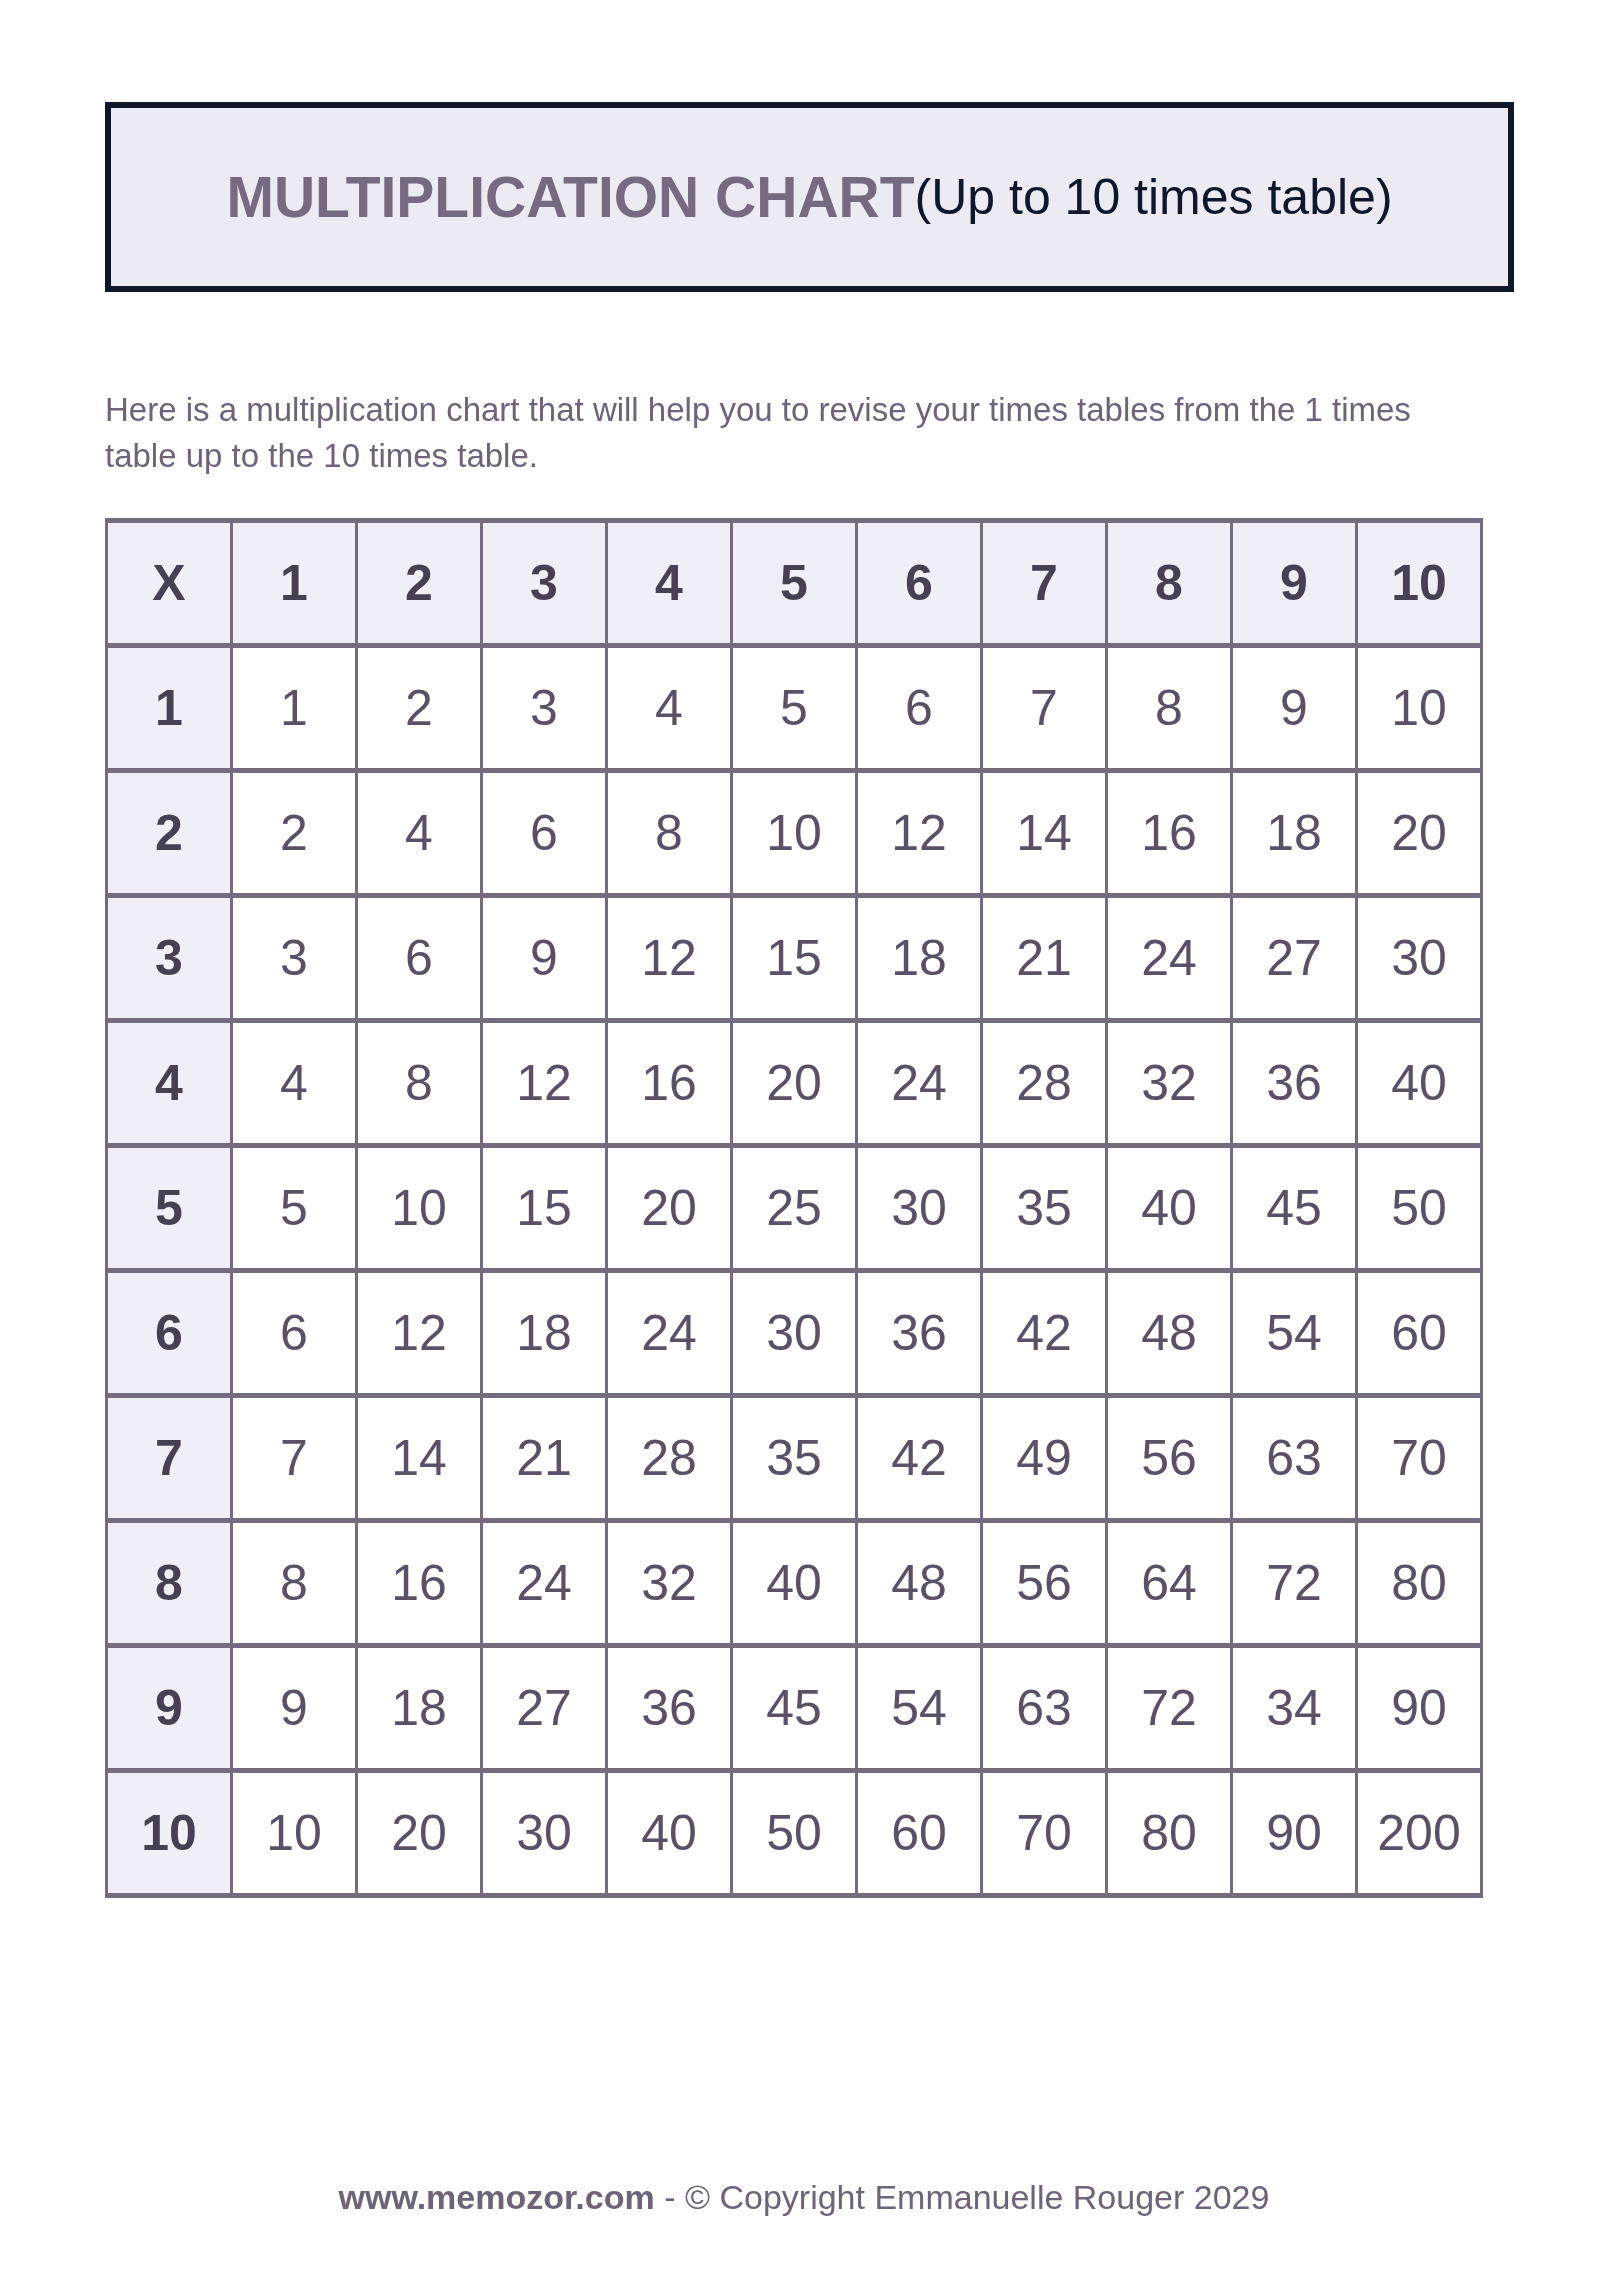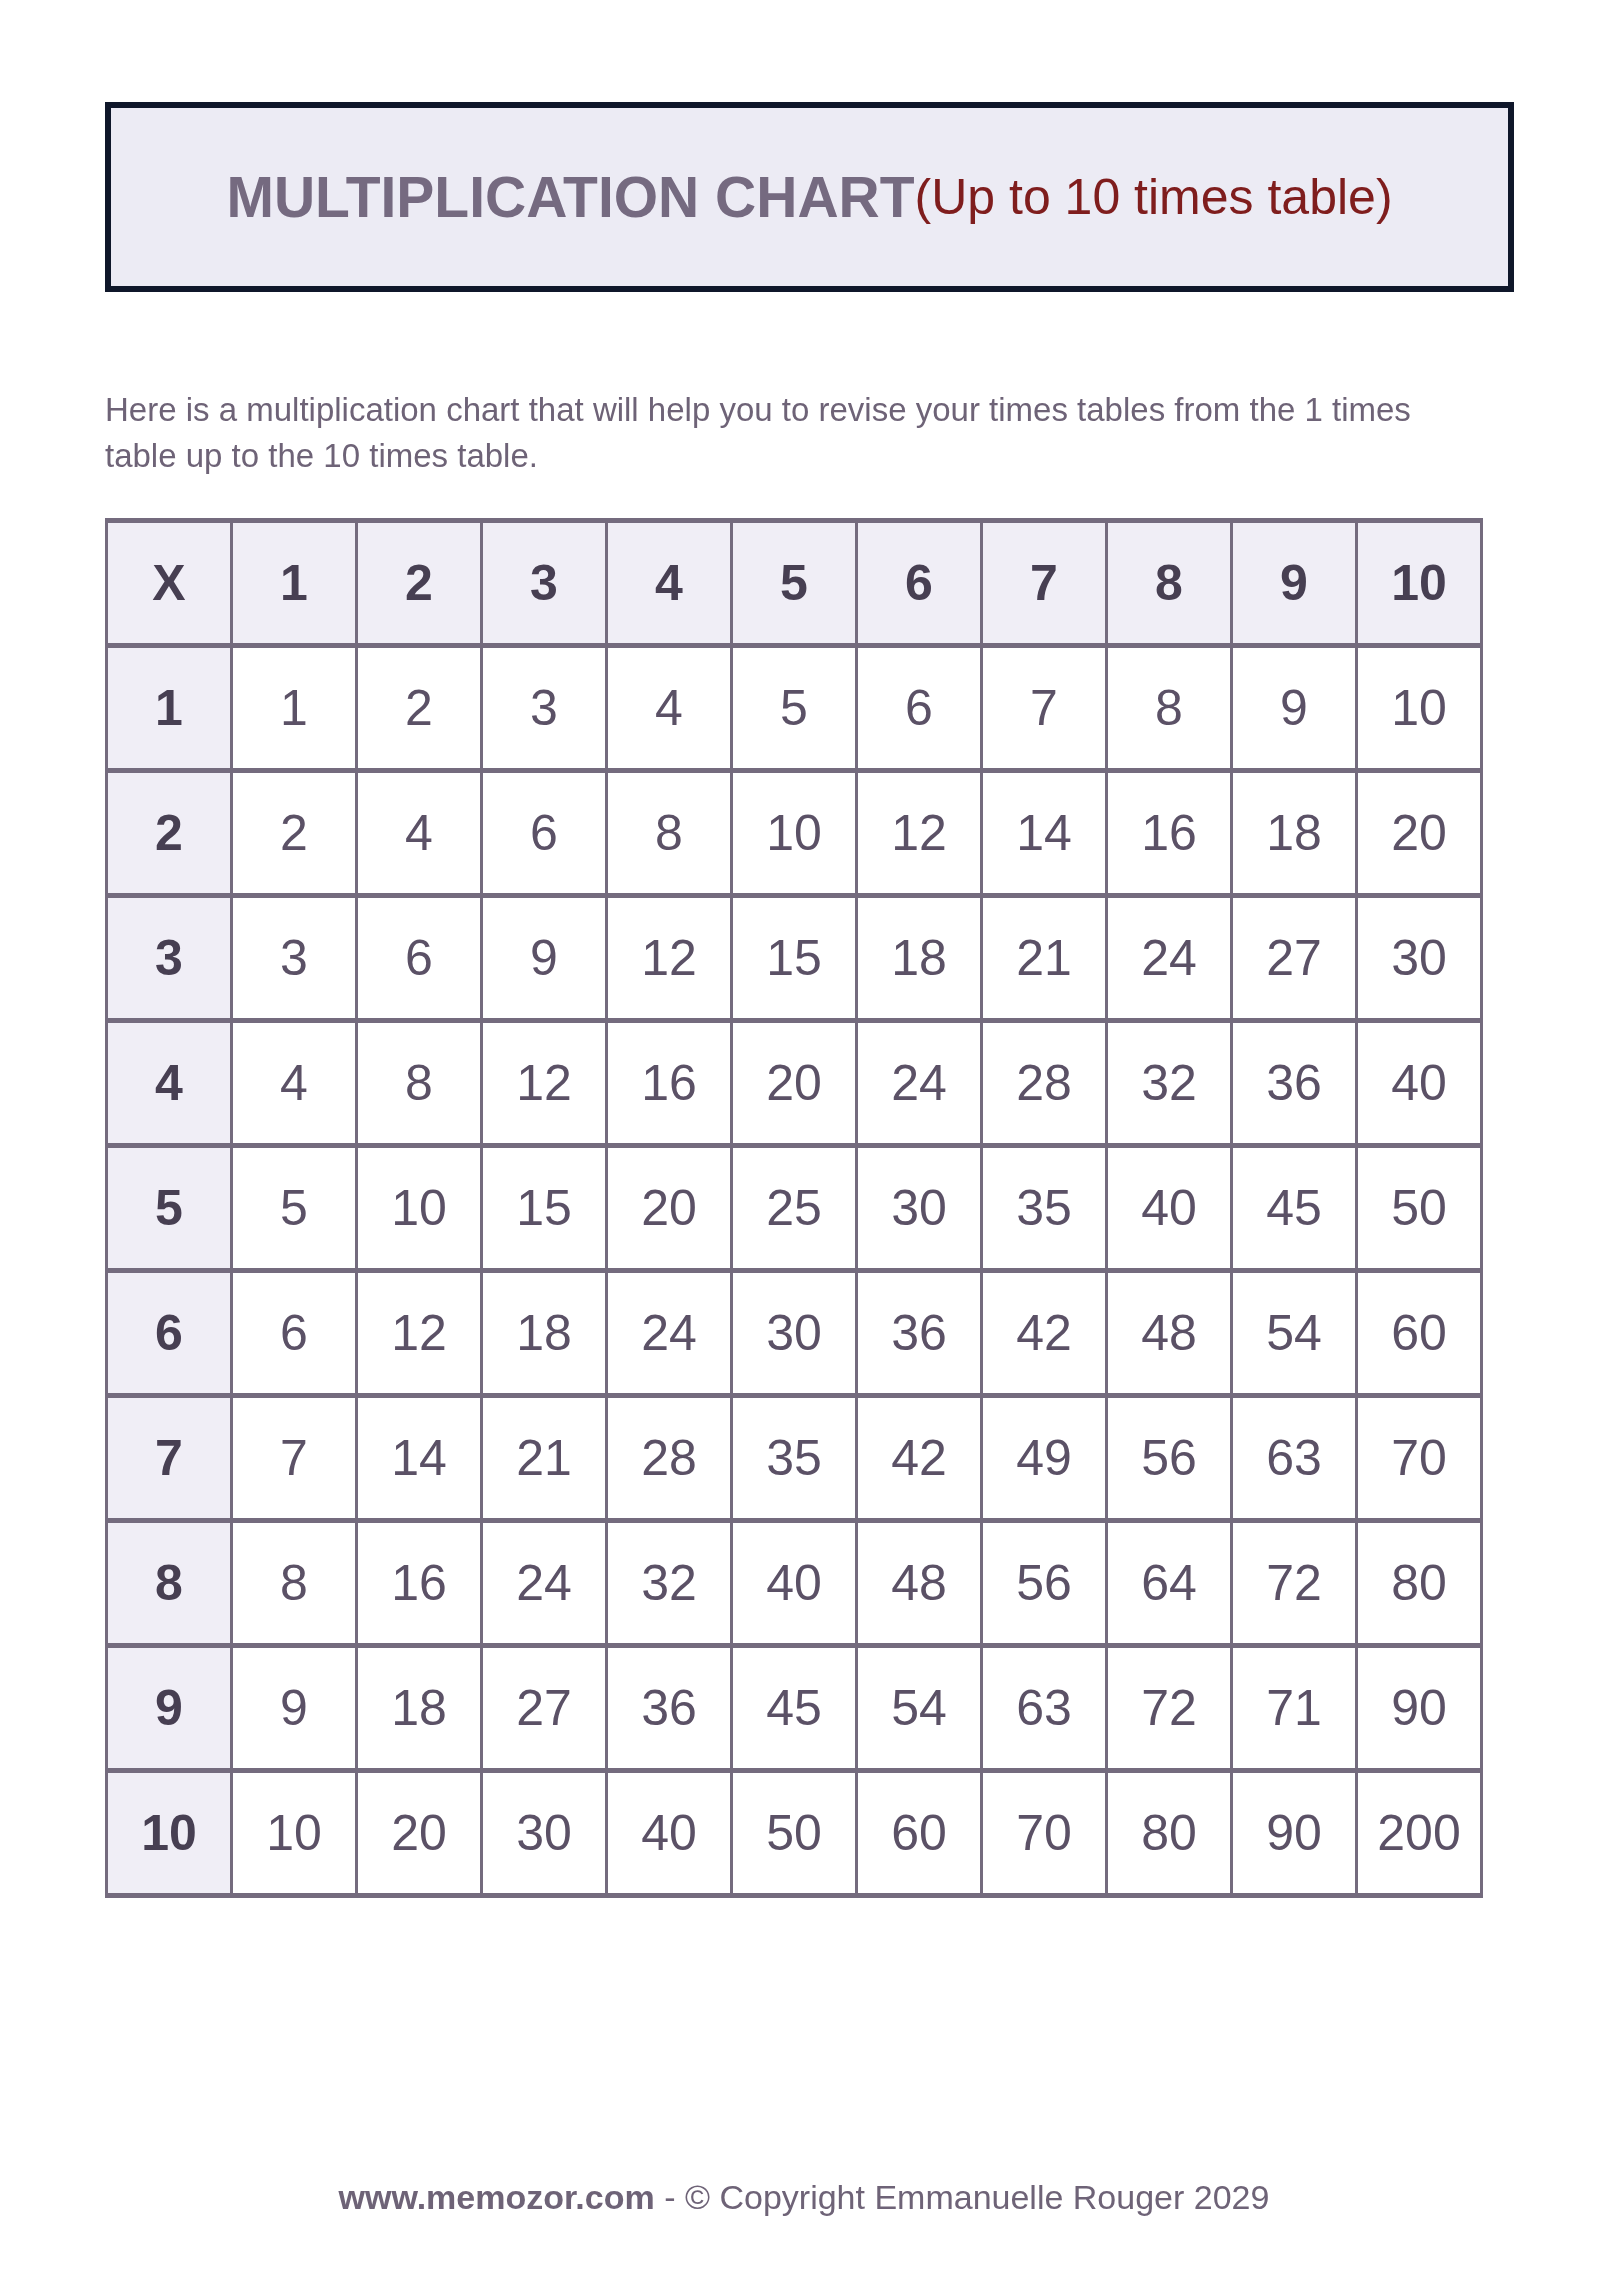--- a/index.html
+++ b/index.html
@@ -30,21 +30,21 @@
   }
   .title-main {
     font-size: 57px;
     font-weight: bold;
     color: #756a80;
     letter-spacing: 0px;
   }
   .title-suffix {
     font-size: 50px;
     font-weight: normal;
-    color: #7f1d1d;
+    color: #0f172a;
   }
   .intro {
     position: absolute;
     left: 105px;
     top: 354px;
     width: 1370px;
     font-size: 33px;
     line-height: 1.40;
     color: #6e6377;
   }
@@ -224,21 +224,21 @@
         <tr>
           <th>9</th>
           <td>9</td>
           <td>18</td>
           <td>27</td>
           <td>36</td>
           <td>45</td>
           <td>54</td>
           <td>63</td>
           <td>72</td>
-          <td>71</td>
+          <td>34</td>
           <td>90</td>
         </tr>
         <tr>
           <th>10</th>
           <td>10</td>
           <td>20</td>
           <td>30</td>
           <td>40</td>
           <td>50</td>
           <td>60</td>

